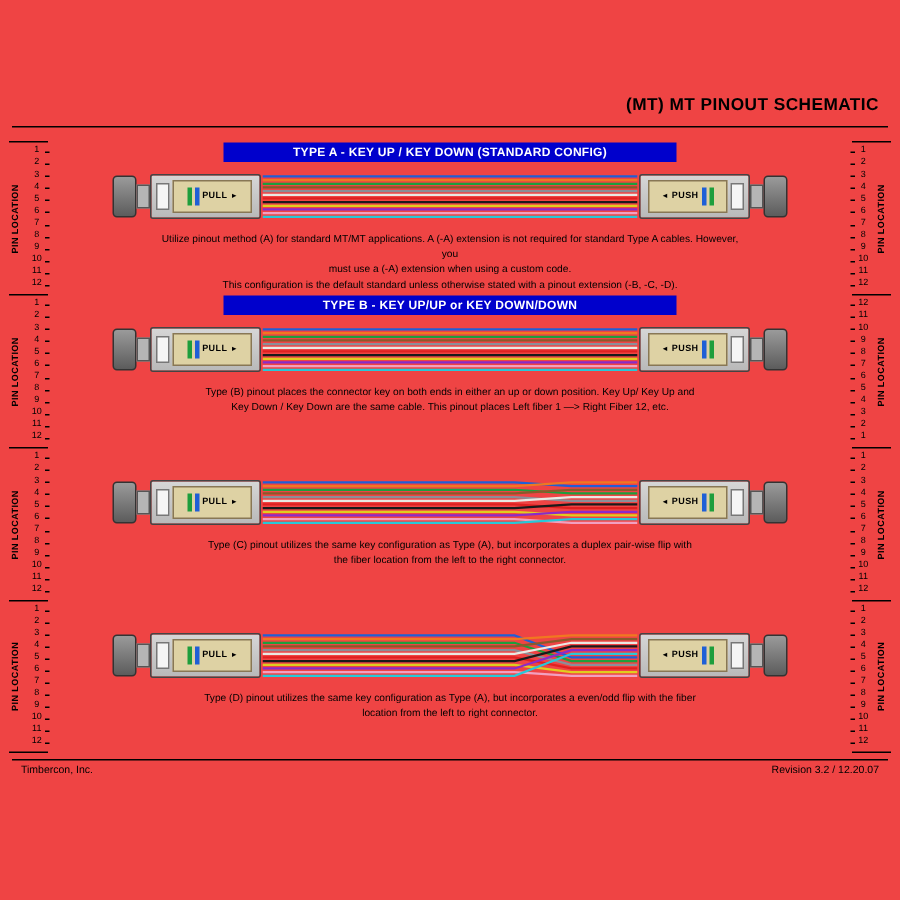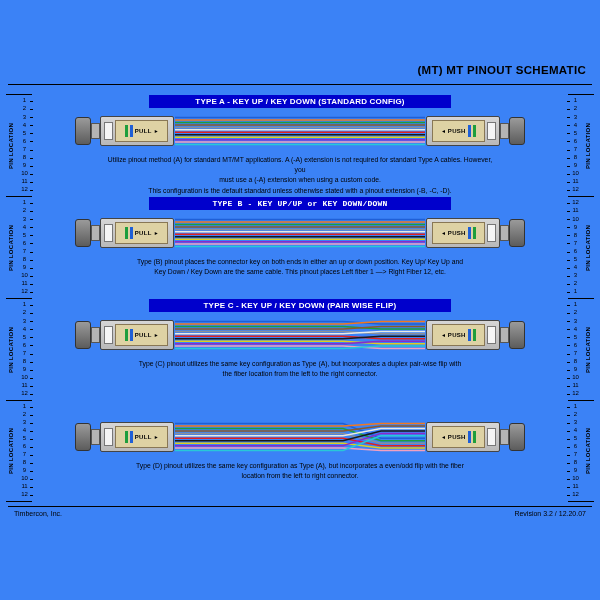--- a/index.html
+++ b/index.html
@@ -1,17 +1,17 @@
 <!DOCTYPE html>
 <html><head>
 <meta charset="utf-8">
 <style>
   html,body { margin:0; padding:0; background:#ffffff; }
   body { width:600px; height:600px; font-family:"Liberation Sans", sans-serif; color:#000; }
-  .page { position:relative; width:600px; height:600px; overflow:hidden; background:#3b82f6; }
+  .page { position:relative; width:600px; height:600px; overflow:hidden; background:#ef4444; }
 
   .header-title { position:absolute; top:64px; right:14px; font-size:11.5px; font-weight:bold; letter-spacing:.3px; }
   .header-rule  { position:absolute; top:84px; left:8px; right:8px; border-top:1.6px solid #000; }
 
   .sections { position:absolute; top:94px; left:6px; right:6px; }
   .type-row { height:102px; display:flex;gap:43px; }
 
   .pin-col { width:26px; display:flex; border-top:1.2px solid #000; box-sizing:border-box; }
   .type-row:last-child .pin-col { border-bottom:1.2px solid #000; }
   .pin-label { width:11px; font-size:6px; font-weight:bold; writing-mode:vertical-rl; transform:rotate(180deg);
@@ -150,21 +150,21 @@
             <div class="pin-num">6</div>
             <div class="pin-num">7</div>
             <div class="pin-num">8</div>
             <div class="pin-num">9</div>
             <div class="pin-num">10</div>
             <div class="pin-num">11</div>
             <div class="pin-num">12</div>
           </div>
       </div>
       <div class="row-main">
-        <div class="title-bar" style="background: rgb(0, 0, 204); font-family: Liberation Mono, monospace;">
+        <div class="title-bar" style="background: rgb(0, 0, 204);">
           <span>TYPE B - KEY UP/UP or KEY DOWN/DOWN</span>
         </div>
         <div class="assembly">
           <div class="endcap"></div>
           <div class="ferrule"></div>
           <div class="connector">
             <div class="pinface"></div>
             <div class="conn-label">
               <span class="stripe stripe-a" style="background: rgb(30, 158, 60);"></span>
               <span class="stripe stripe-b" style="background: rgb(31, 95, 214);"></span>
@@ -232,23 +232,20 @@
             <div class="pin-num">6</div>
             <div class="pin-num">7</div>
             <div class="pin-num">8</div>
             <div class="pin-num">9</div>
             <div class="pin-num">10</div>
             <div class="pin-num">11</div>
             <div class="pin-num">12</div>
           </div>
       </div>
       <div class="row-main">
-        <div class="title-bar" style="background: rgb(0, 0, 204);">
-          <span>TYPE C - KEY UP / KEY DOWN (PAIR WISE FLIP)</span>
-        </div>
         <div class="assembly">
           <div class="endcap"></div>
           <div class="ferrule"></div>
           <div class="connector">
             <div class="pinface"></div>
             <div class="conn-label">
               <span class="stripe stripe-a" style="background: rgb(30, 158, 60);"></span>
               <span class="stripe stripe-b" style="background: rgb(31, 95, 214);"></span>
               <span class="conn-text">PULL</span>
               <span class="conn-arrow">►</span>

